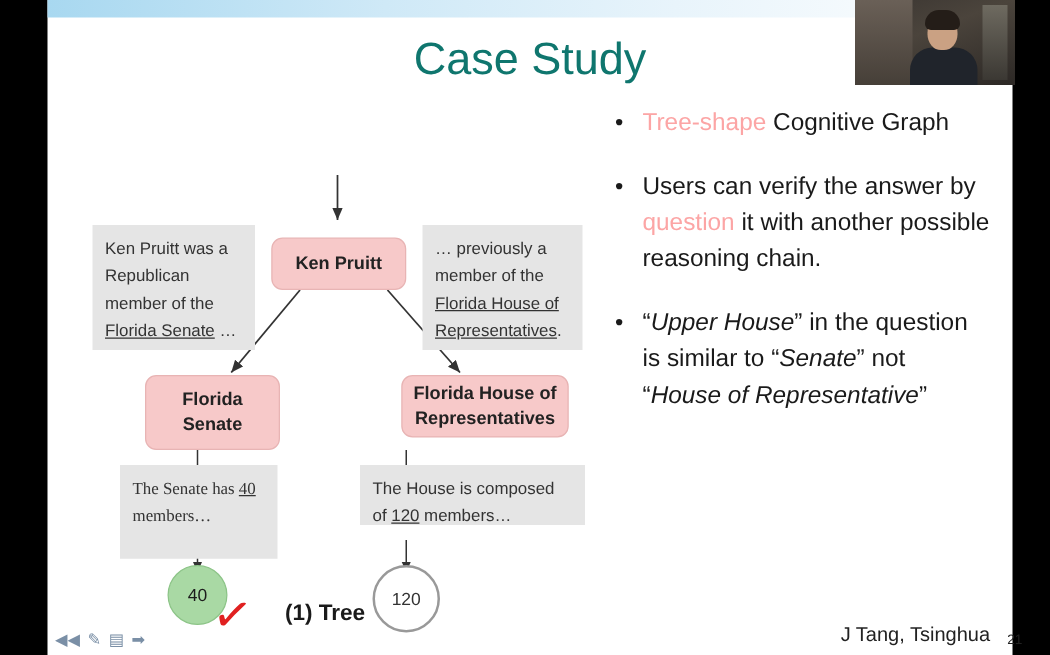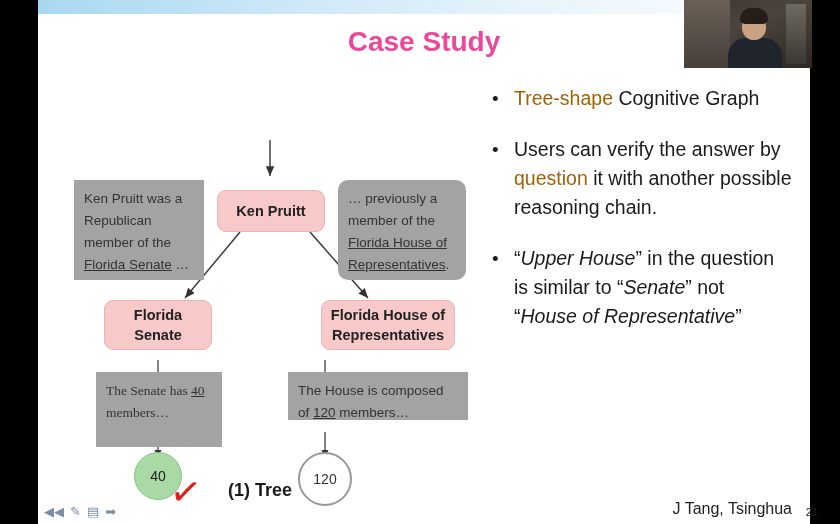--- a/index.html
+++ b/index.html
@@ -30,42 +30,42 @@
     position: absolute;
     left: 38px; top: 0;
     width: 772px; height: 14px;
     background: linear-gradient(90deg, #a8d8f0 0%, #cfe9f7 35%, #e8f4fb 65%, #ffffff 100%);
   }
   .slide-title {
     position: absolute;
     left: 38px; top: 26px;
     width: 772px;
     text-align: center;
-    font-size: 28px;
-    color: #ec4899;
+    font-size: 36px;
+    color: #0f766e;
     font-family: "Liberation Sans", sans-serif;
-    font-weight: bold;
+    font-weight: normal;
   }
   
   .question {
     position: absolute;
     left: 66px; top: 82px;
     width: 420px;
     text-align: center;
     font-size: 15.5px;
     line-height: 24px;
     color: #333;
   }
   .question u { text-decoration: underline; font-weight: bold; }
   
   .graph { position: absolute; left: 60px; top: 170px; width: 440px; height: 340px; }
 
   .gbox {
     position: absolute;
-    background: #a3a3a3;
+    background: #e5e5e5;
     color: #333;
     font-size: 13.5px;
     line-height: 22px;
     padding: 8px 10px;
     box-sizing: border-box;
   }
   .gbox u { text-decoration: underline; }
   .node {
     position: absolute;
     background: #f7c9c9;
@@ -127,21 +127,21 @@
   .bullet {
     position: relative;
     margin-bottom: 22px;
     padding-left: 22px;
   }
   .bullet .dot {
     position: absolute;
     left: 0; top: 0;
     font-size: 19px;
   }
-  .red { color: #a16207; }
+  .red { color: #fca5a5; }
   .ital { font-style: italic; }
 
   
   .footer-right {
     position: absolute;
     right: 48px; bottom: 6px;
     font-size: 16px;
     color: #222;
   }
   .footer-page {
@@ -223,28 +223,28 @@
       <span>Ken Pruitt was a</span>
       <span>Republican</span>
       <span>member of the</span>
       <u>Florida Senate</u><span> …</span>
     </div>
 
     <div class="node" style="left:157px; top:20px; width:108px; height:42px;">
       <span>Ken Pruitt</span>
     </div>
 
-    <div class="gbox" style="left:278px; top:10px; width:128px; height:100px;border-radius:10px;">
+    <div class="gbox" style="left:278px; top:10px; width:128px; height:100px;">
       <span>… previously a</span>
       <span>member of the</span>
       <u>Florida House of</u>
       <u>Representatives</u><span>.</span>
     </div>
 
-    <div class="node" style="left:44px; top:130px; width:108px; height:50px; flex-direction:column;">
+    <div class="node" style="left:56px; top:130px; width:108px; height:60px; flex-direction:column;">
       <span>Florida</span>
       <span>Senate</span>
     </div>
 
     <div class="node" style="left:261px; top:130px; width:134px; height:50px; flex-direction:column;">
       <span>Florida House of</span>
       <span>Representatives</span>
     </div>
 
     <div class="gbox" style="left:36px; top:202px; width:126px; height:75px;font-family:Liberation Serif, serif;">

